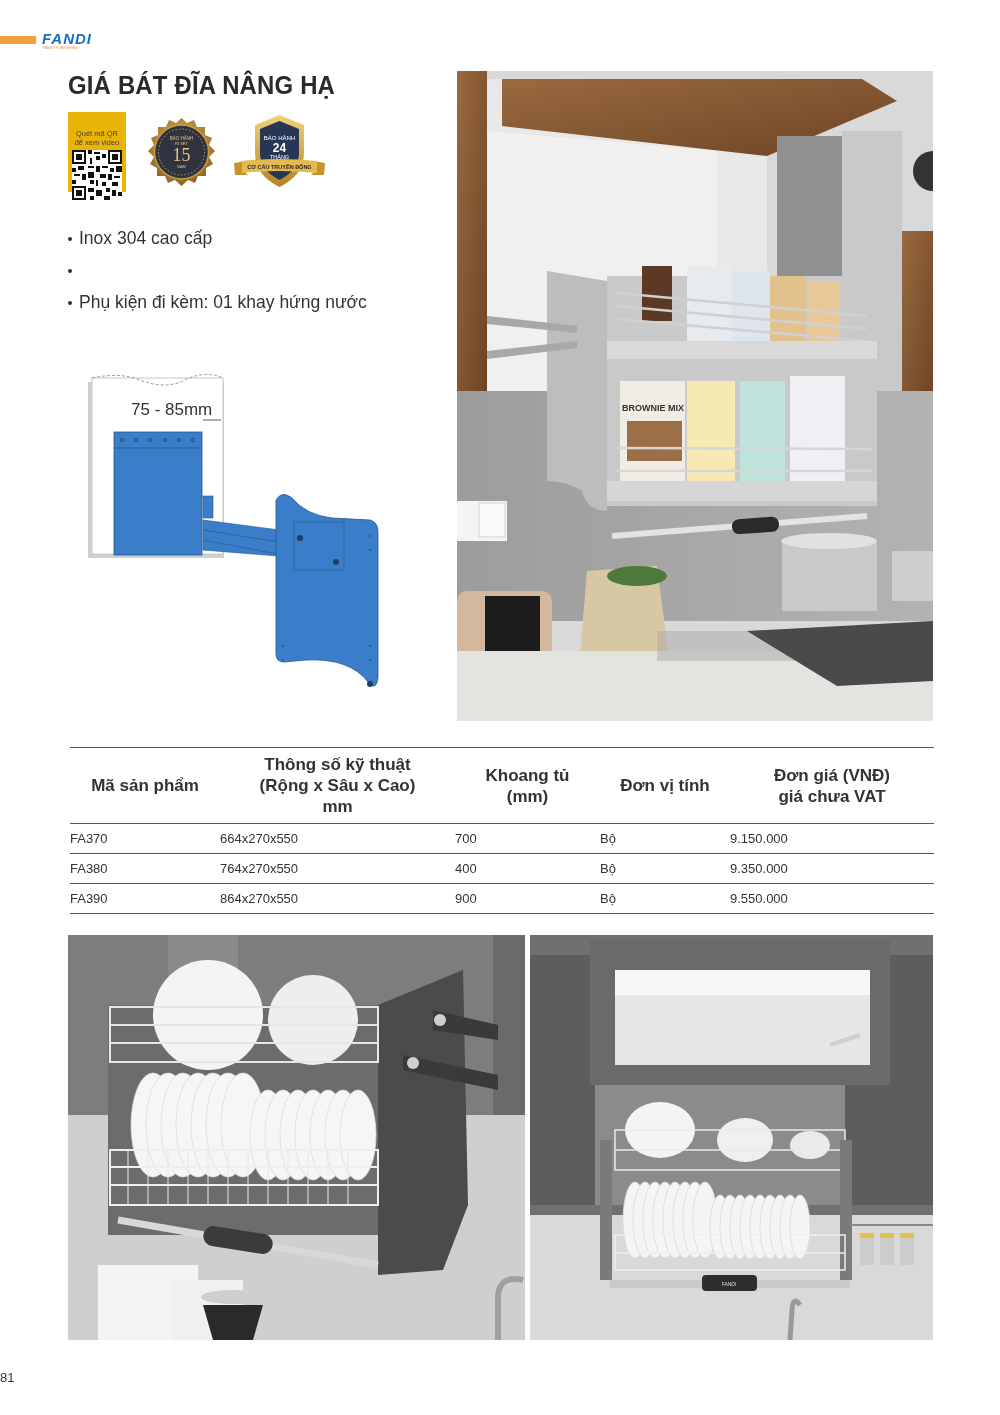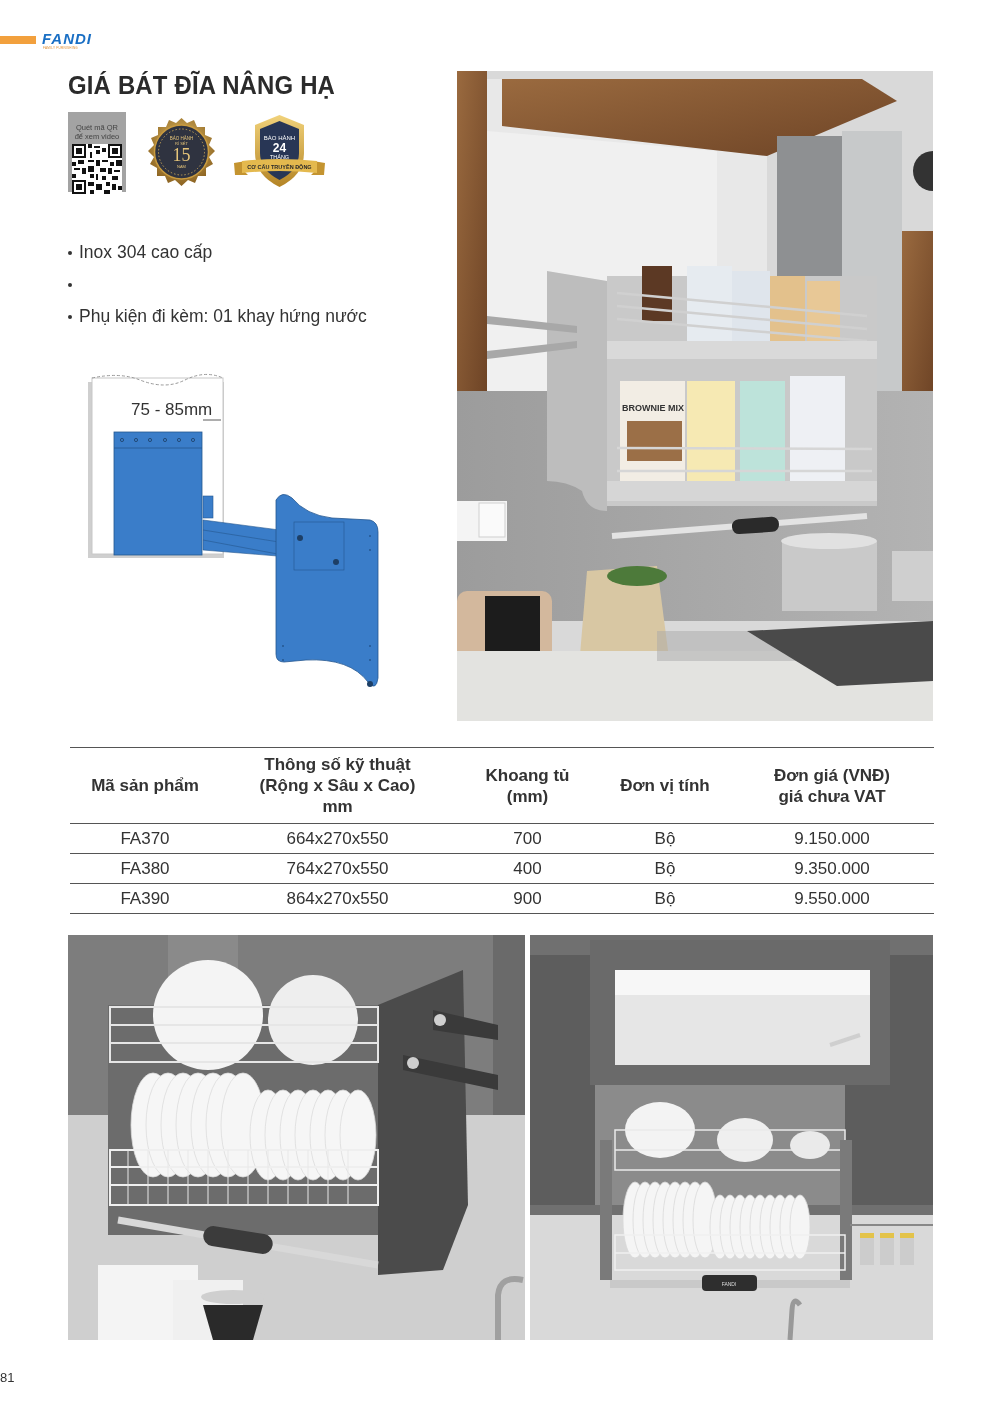--- a/index.html
+++ b/index.html
@@ -11,44 +11,44 @@
   .orange-bar { left: 0; top: 36px; width: 36px; height: 8px; background: #f2a03d; }
   .logo { left: 42px; top: 30px; }
   .logo-text { font-family: "Liberation Sans", sans-serif; font-weight: bold; font-style: italic;
                font-size: 15px; color: #1a6fc4; letter-spacing: 1px; }
   .logo-sub { font-size: 3px; color: #e08a2a; display:block; margin-left: 1px; margin-top:-2px; letter-spacing:0.3px; }
 
   
   .title { left: 68px; top: 70px; font-size: 26px; font-weight: bold; color: #2b2b2b; letter-spacing: 0.2px; transform: scaleX(0.92); transform-origin: left; }
 
   
-  .qr-box { left: 68px; top: 112px; width: 58px; height: 80px; background: #a3a3a3; padding: 11px 4px; }
+  .qr-box { left: 68px; top: 112px; width: 58px; height: 80px; background: #eab308; padding: 17px 4px; }
   .qr-label { font-size: 7.5px; line-height: 9px; text-align: center; color: #444; }
   .qr-code { width: 50px; height: 50px; margin-top: 3px; background: #fff; position: relative; }
 
   
   .badge15 { left: 143px; top: 113px; width: 77px; height: 77px; }
   .badge24 { left: 232px; top: 113px; width: 95px; height: 77px; }
 
   
-  .bullets { left: 68px; top: 236px; }
+  .bullets { left: 68px; top: 222px; }
   .bullet { font-size: 17.5px; color: #333; height: 32px; line-height: 24px; display: flex; align-items: center; }
   .bullet .dot { display:inline-block; width:4px; height:4px; border-radius:50%; background:#333; margin-right:7px; margin-top:2px; }
 
   
   .diagram { left: 70px; top: 360px; width: 330px; height: 340px; }
 
   
   .hero { left: 457px; top: 71px; width: 476px; height: 650px; overflow: hidden; }
 
   
   .spec-table { left: 70px; top: 747px; width: 864px; border-collapse: collapse; }
   .spec-table th { font-weight: bold; font-size: 17px; color: #333; text-align: center; vertical-align: middle;
                    padding: 4px 4px; line-height: 21px; height: 76px; border-top: 1.5px solid #555; border-bottom: 1.5px solid #555; }
-  .spec-table td { font-size: 17px; color: #333; text-align: center; height: 30px; border-bottom: 1.5px solid #555; line-height: 28px; }
+  .spec-table td { font-size: 13px; color: #333; text-align: left; height: 30px; border-bottom: 1.5px solid #555; line-height: 28px; }
 
   
   .photo-left { left: 68px; top: 935px; width: 457px; height: 405px; overflow: hidden; background: #b8b8b8; }
   .photo-right { left: 530px; top: 935px; width: 403px; height: 405px; overflow: hidden; background: #c4c4c4; }
 
   .page-num { left: 0; width: 1000px; top: 1370px; font-size: 13px; color: #333; }
 </style>
 </head>
 <body>
 

